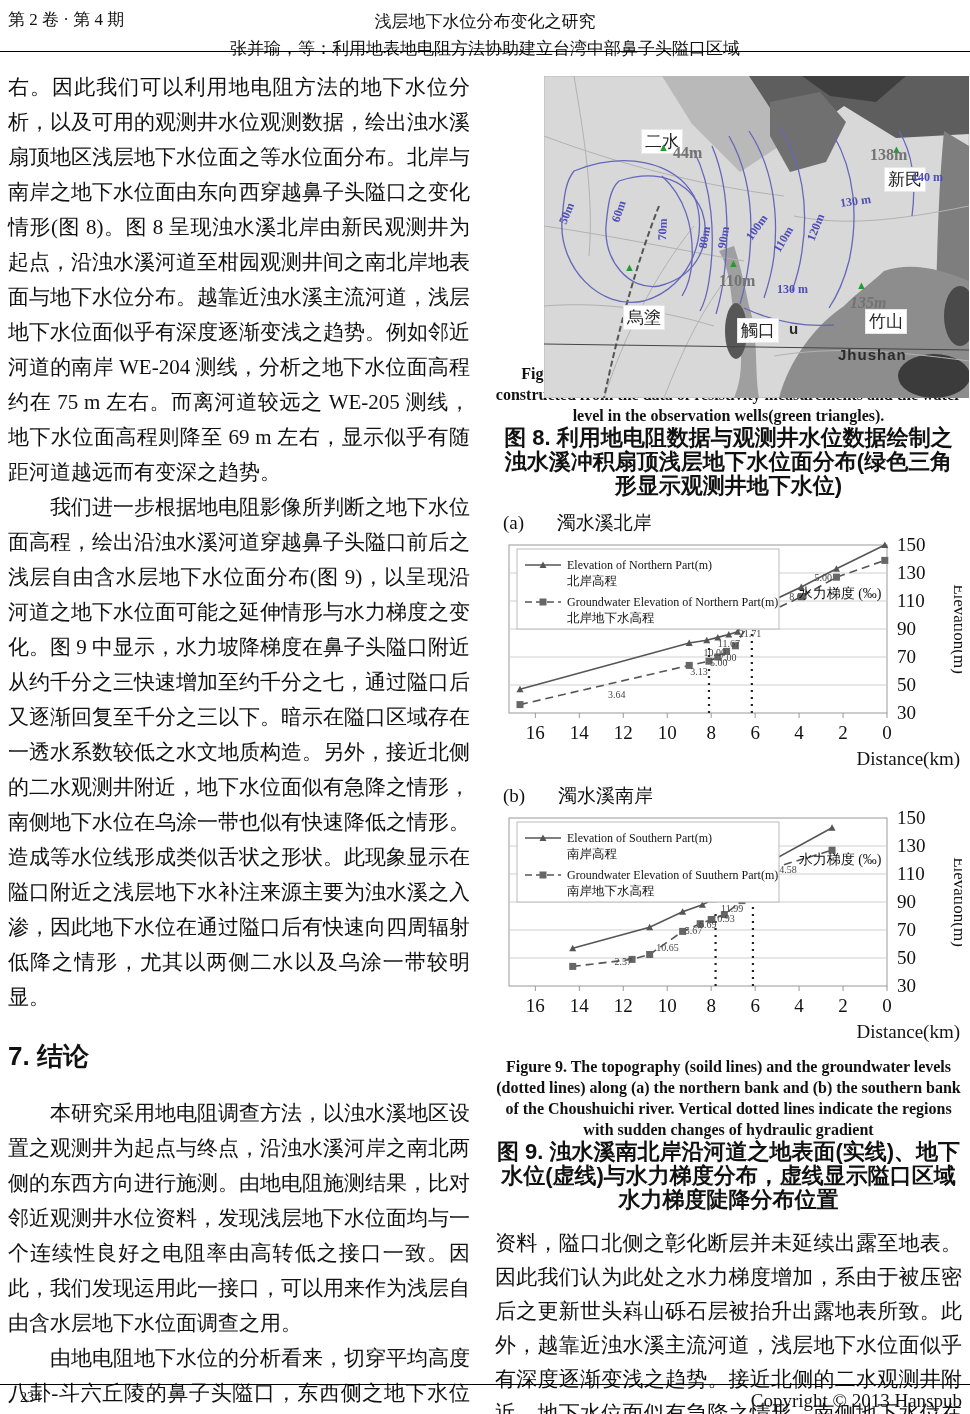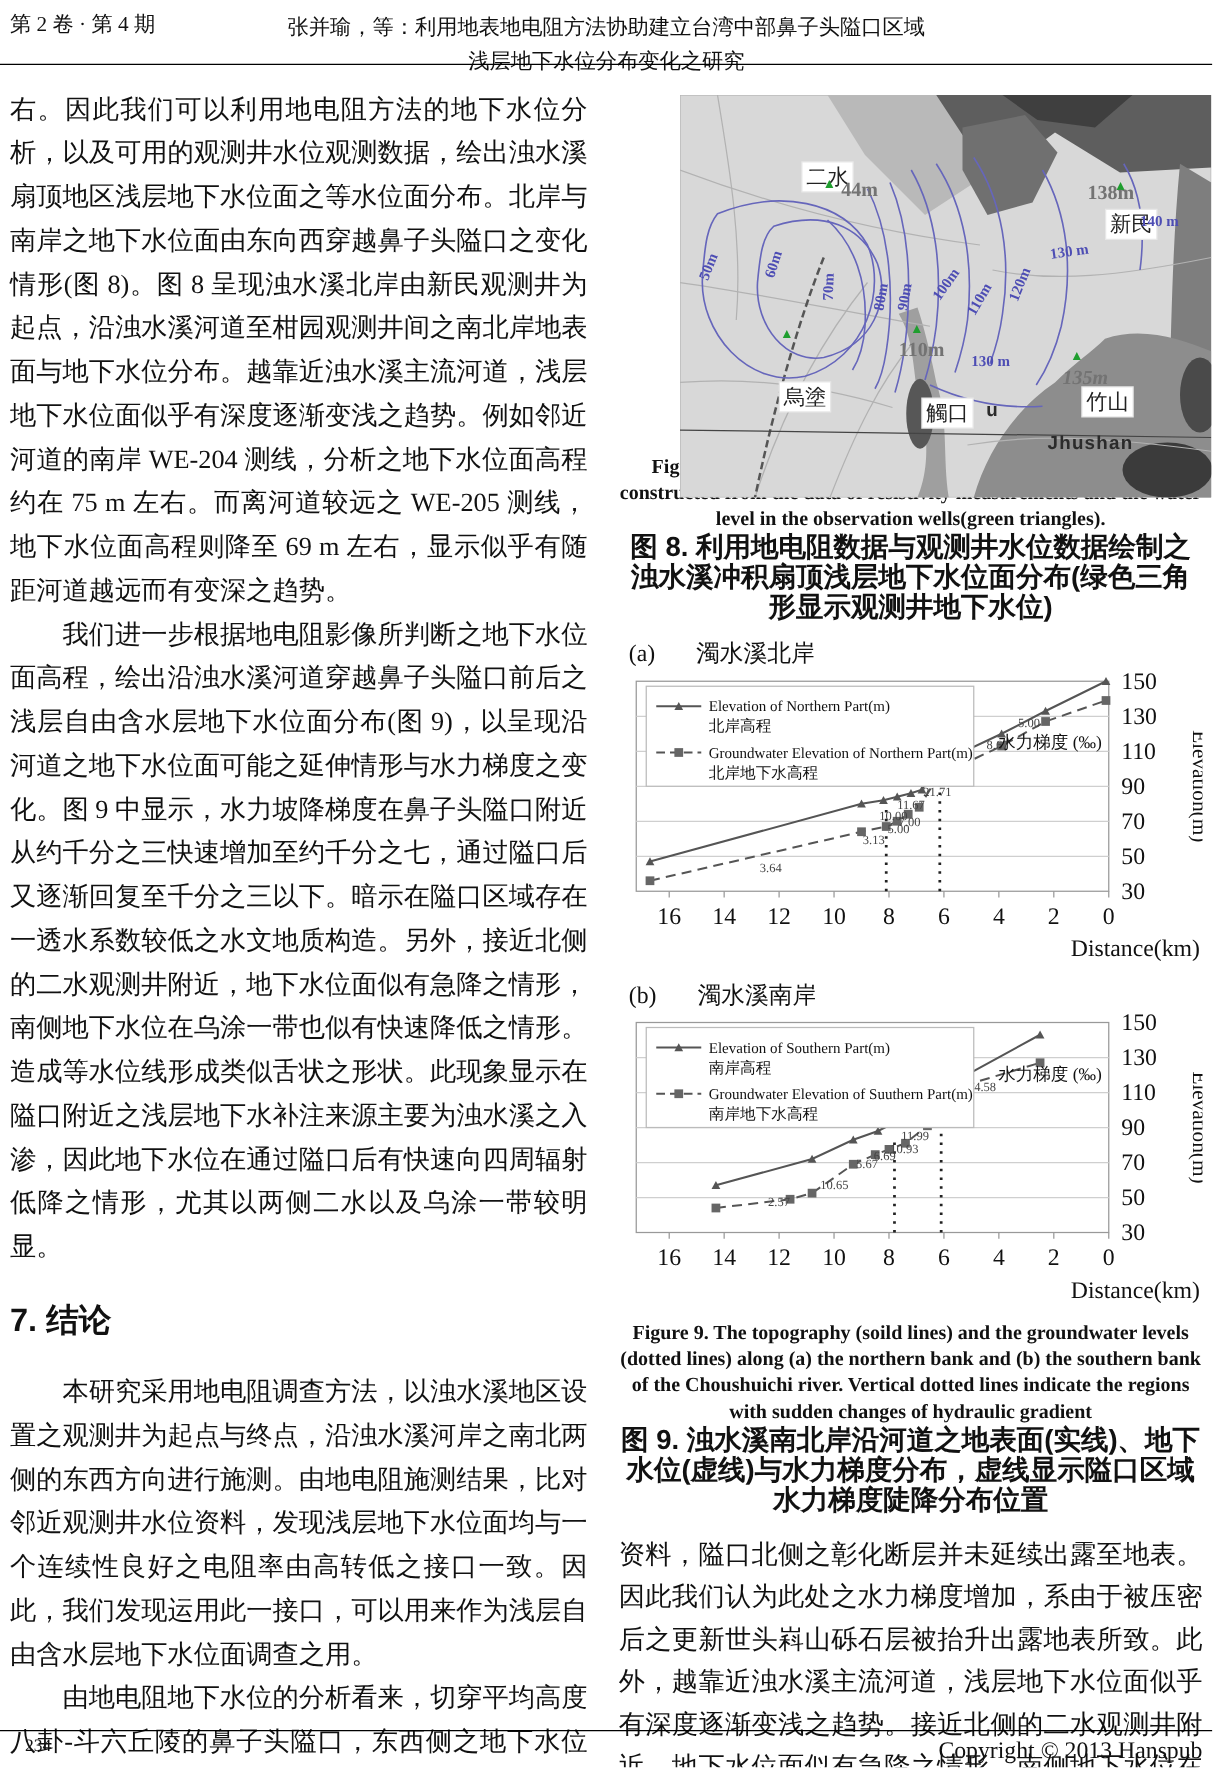--- a/index.html
+++ b/index.html
@@ -40,22 +40,22 @@
   .chart-block svg{display:block;font-family:"Liberation Serif",serif;}
   .body-text{margin-top:14px;font-size:21px;line-height:34px;text-align:justify;}
 </style>
 </head>
 <body>
 
 <div class="page">
 
   <div class="hdr-issue">第 2 卷 · 第 4 期</div>
   <div class="hdr-title">
+    <div>浅层地下水位分布变化之研究</div>
     <div>张并瑜，等：利用地表地电阻方法协助建立台湾中部鼻子头隘口区域</div>
-    <div>浅层地下水位分布变化之研究</div>
   </div>
   <div class="rule rule-top"></div>
 
   <div class="col-left">
     <p>右。因此我们可以利用地电阻方法的地下水位分析，以及可用的观测井水位观测数据，绘出浊水溪扇顶地区浅层地下水位面之等水位面分布。北岸与南岸之地下水位面由东向西穿越鼻子头隘口之变化情形(图 8)。图 8 呈现浊水溪北岸由新民观测井为起点，沿浊水溪河道至柑园观测井间之南北岸地表面与地下水位分布。越靠近浊水溪主流河道，浅层地下水位面似乎有深度逐渐变浅之趋势。例如邻近河道的南岸 WE-204 测线，分析之地下水位面高程约在 75 m 左右。而离河道较远之 WE-205 测线，地下水位面高程则降至 69 m 左右，显示似乎有随距河道越远而有变深之趋势。</p>
     <p class="indent">我们进一步根据地电阻影像所判断之地下水位面高程，绘出沿浊水溪河道穿越鼻子头隘口前后之浅层自由含水层地下水位面分布(图 9)，以呈现沿河道之地下水位面可能之延伸情形与水力梯度之变化。图 9 中显示，水力坡降梯度在鼻子头隘口附近从约千分之三快速增加至约千分之七，通过隘口后又逐渐回复至千分之三以下。暗示在隘口区域存在一透水系数较低之水文地质构造。另外，接近北侧的二水观测井附近，地下水位面似有急降之情形，南侧地下水位在乌涂一带也似有快速降低之情形。造成等水位线形成类似舌状之形状。此现象显示在隘口附近之浅层地下水补注来源主要为浊水溪之入渗，因此地下水位在通过隘口后有快速向四周辐射低降之情形，尤其以两侧二水以及乌涂一带较明显。</p>
     <div class="sec-head">7. 结论</div>
     <p class="indent">本研究采用地电阻调查方法，以浊水溪地区设置之观测井为起点与终点，沿浊水溪河岸之南北两侧的东西方向进行施测。由地电阻施测结果，比对邻近观测井水位资料，发现浅层地下水位面均与一个连续性良好之电阻率由高转低之接口一致。因此，我们发现运用此一接口，可以用来作为浅层自由含水层地下水位面调查之用。</p>
     <p class="indent"><span>由地电阻地下水位的分析看来，切穿平均高度八卦-斗六丘陵的鼻子头隘口，东西侧之地下水位有明显之变化，水力坡降梯度在鼻子头隘口附近，从约千分之三快速增加至约千分之七，通过隘口后又逐渐回复至千分之三以下。暗示在隘口区域存在一透水系数较低之水文地质构造，由于根据 Wang</span></p>
   </div>

